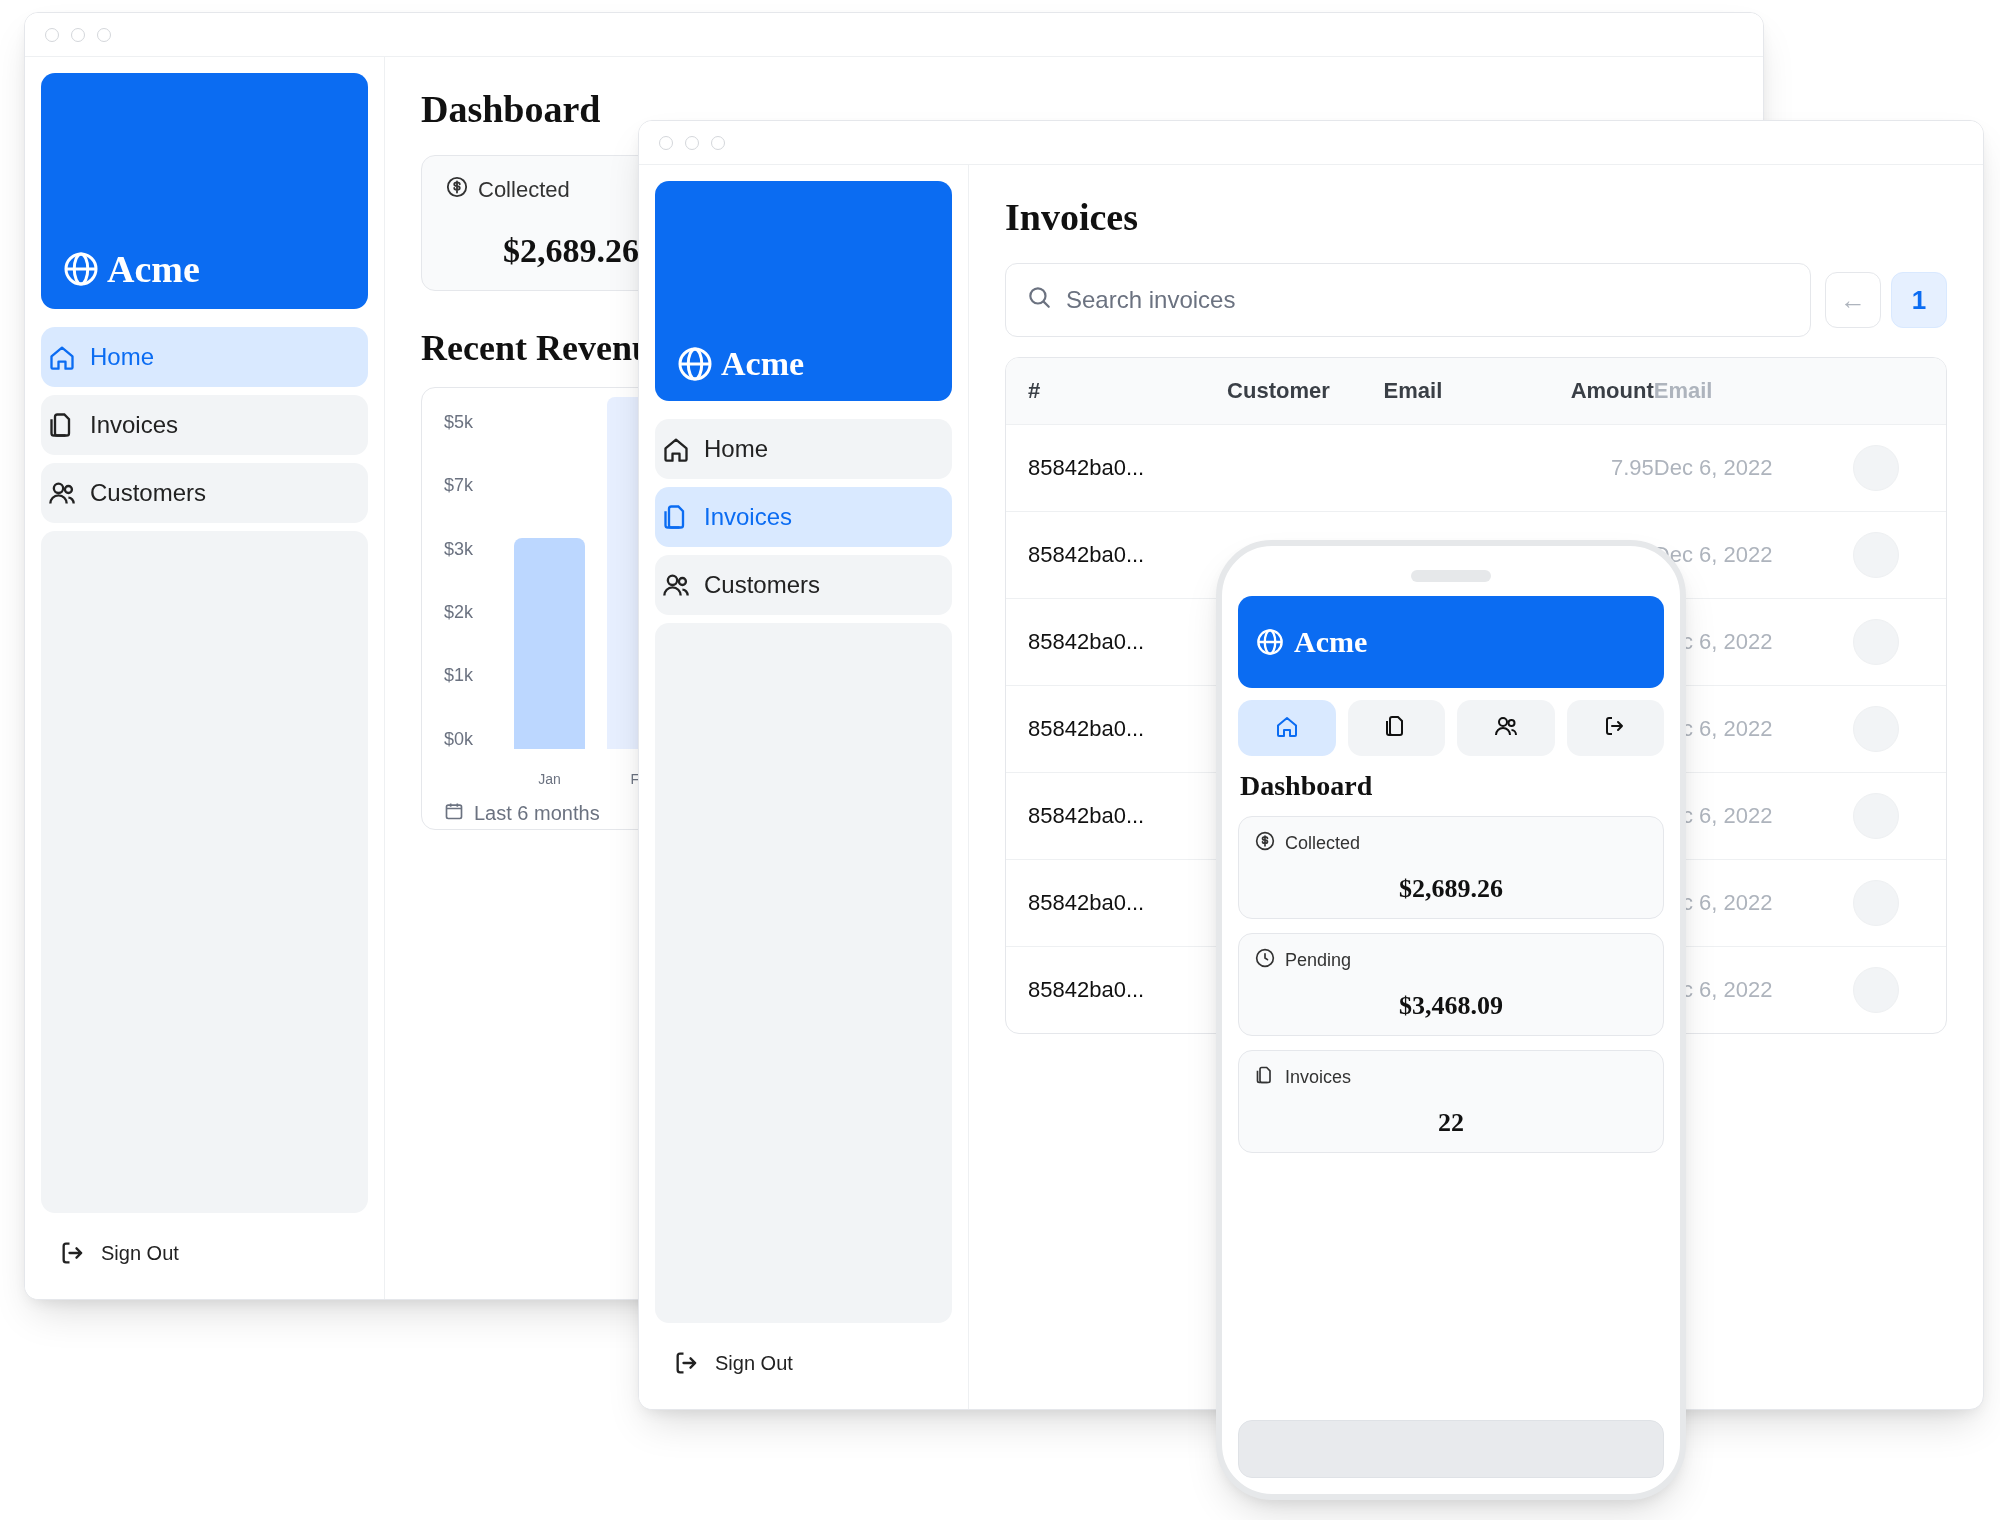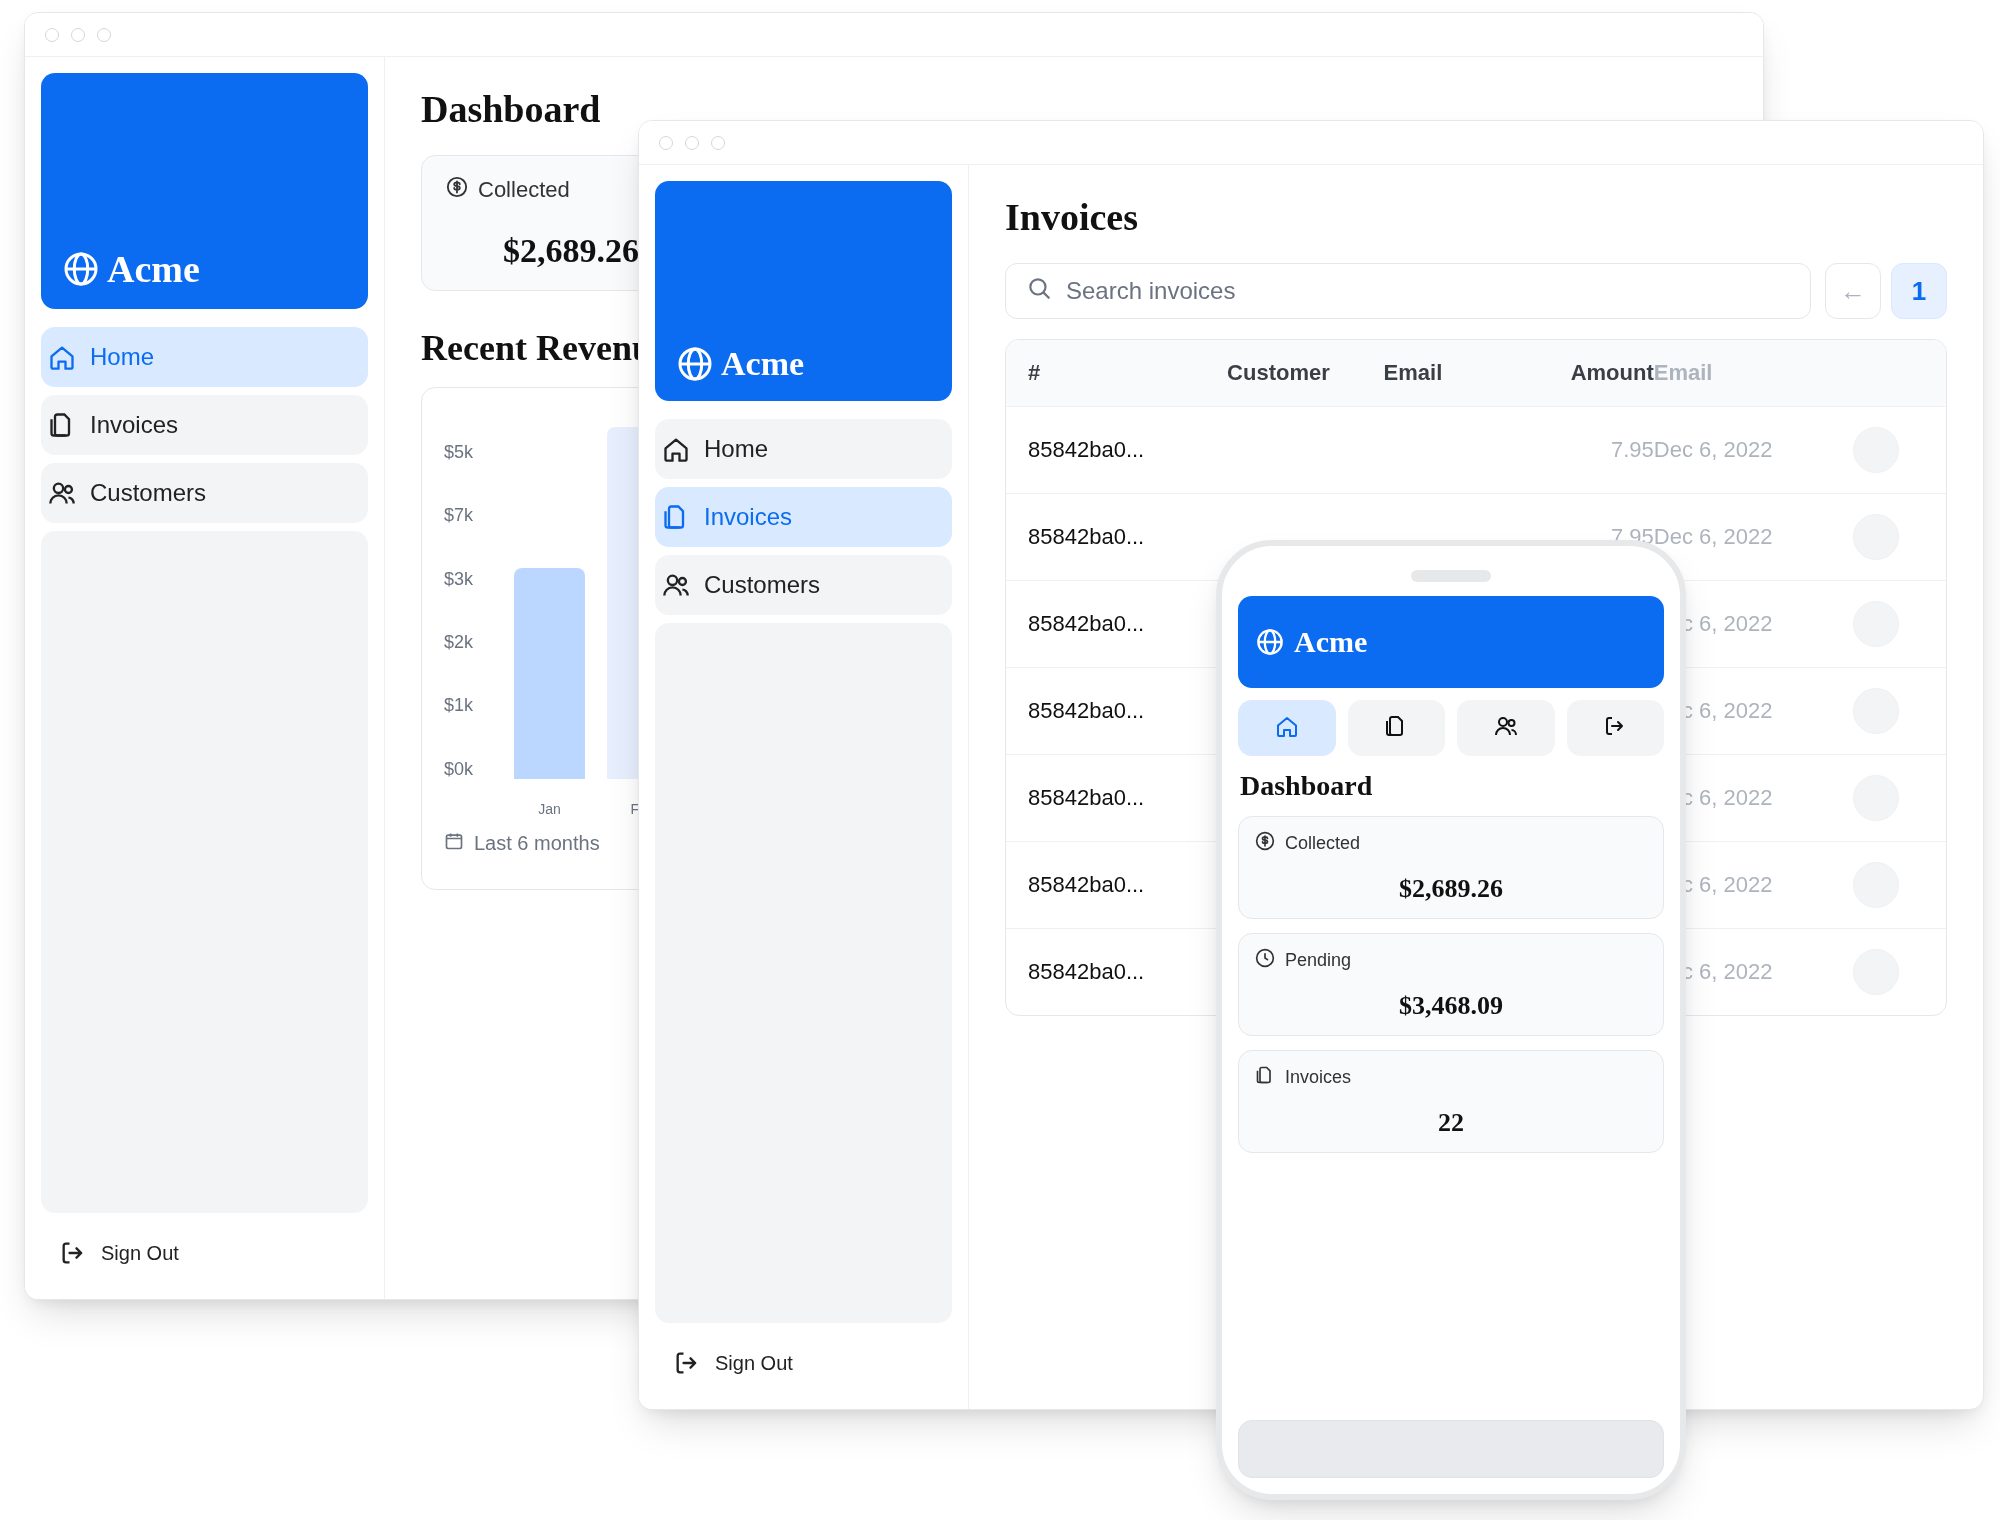--- a/index.html
+++ b/index.html
@@ -78,34 +78,34 @@
   .card{
     border:1px solid var(--border);border-radius:14px;background:var(--card-bg);
     padding:20px 24px;
   }
   .card .card-head{display:flex;align-items:center;gap:10px;font-size:22px;color:#333;}
   .card .card-head svg{width:22px;height:22px;}
   .card .card-value{font-size:34px;font-weight:600;margin-top:28px;text-align:center;}
   
   .chart-wrap{margin-top:36px;}
   .chart-title{font-size:36px;font-weight:700;margin-bottom:18px;}
-  .chart-card{border:1px solid var(--border);border-radius:14px;padding:33px 22px;}
+  .chart-card{border:1px solid var(--border);border-radius:14px;padding:3px 22px;}
   .chart-rows{display:grid;grid-template-rows:repeat(6,1fr);height:380px;position:relative;}
   .ytick{display:flex;align-items:center;font-size:18px;color:var(--text-muted);}
   .bars{position:absolute;left:70px;right:0;top:6px;bottom:22px;display:flex;align-items:flex-end;gap:22px;}
   .bar{flex:1;background:var(--blue-bar);border-top-left-radius:8px;border-top-right-radius:8px;}
   .bar.dim{background:#e7efff;}
   .xlabels{margin-left:70px;display:flex;gap:22px;}
   .xlabel{flex:1;text-align:center;font-size:14px;color:var(--text-muted);}
   .chart-footer{display:flex;align-items:center;gap:10px;font-size:20px;color:var(--text-muted);margin-top:14px;}
   .chart-footer svg{width:20px;height:20px;}
   
   .search-row{display:flex;gap:14px;align-items:center;margin-bottom:20px;}
   .search{flex:1;display:flex;align-items:center;gap:14px;border:1px solid var(--border);border-radius:12px;
-    height:56px;padding:0 20px;font-size:24px;color:var(--text-muted);background:#fff;}
+    height:74px;padding:0 20px;font-size:24px;color:var(--text-muted);background:#fff;}
   .search svg{width:26px;height:26px;stroke:var(--text-muted);}
   .pager{display:flex;gap:10px;}
   .pager-btn{width:56px;height:56px;border:1px solid var(--border);border-radius:12px;
     display:flex;align-items:center;justify-content:center;color:var(--text-faint);font-size:26px;}
   .pager-btn.blue{background:var(--blue-lighter);border-color:var(--blue-light);}
   .table{border:1px solid var(--border);border-radius:14px;overflow:hidden;}
   .thead,.trow{display:grid;grid-template-columns:1.4fr 1.1fr 1fr 0.9fr 1.4fr 0.5fr;align-items:center;
     padding:20px 22px;font-size:22px;}
   .thead{background:var(--card-bg);color:#3a3f46;font-weight:600;}
   .trow{border-top:1px solid var(--border-light);}

